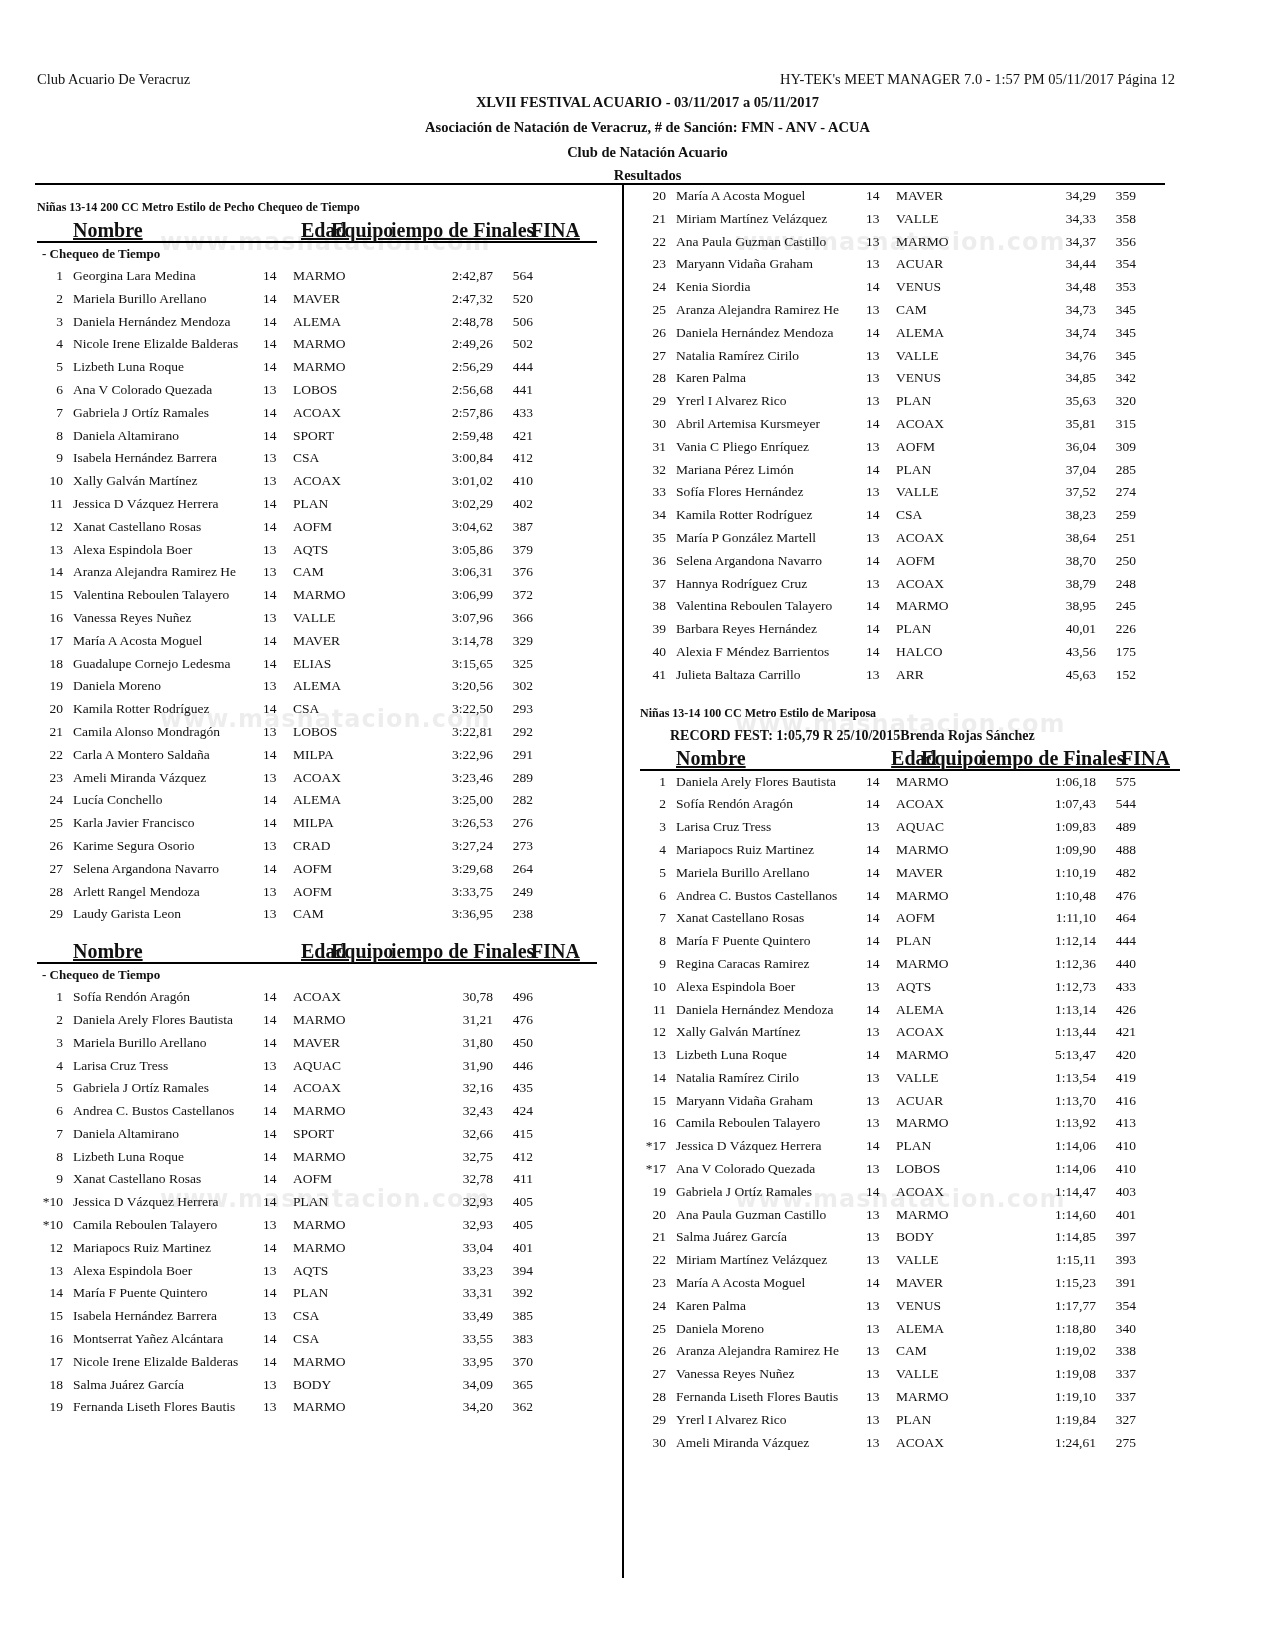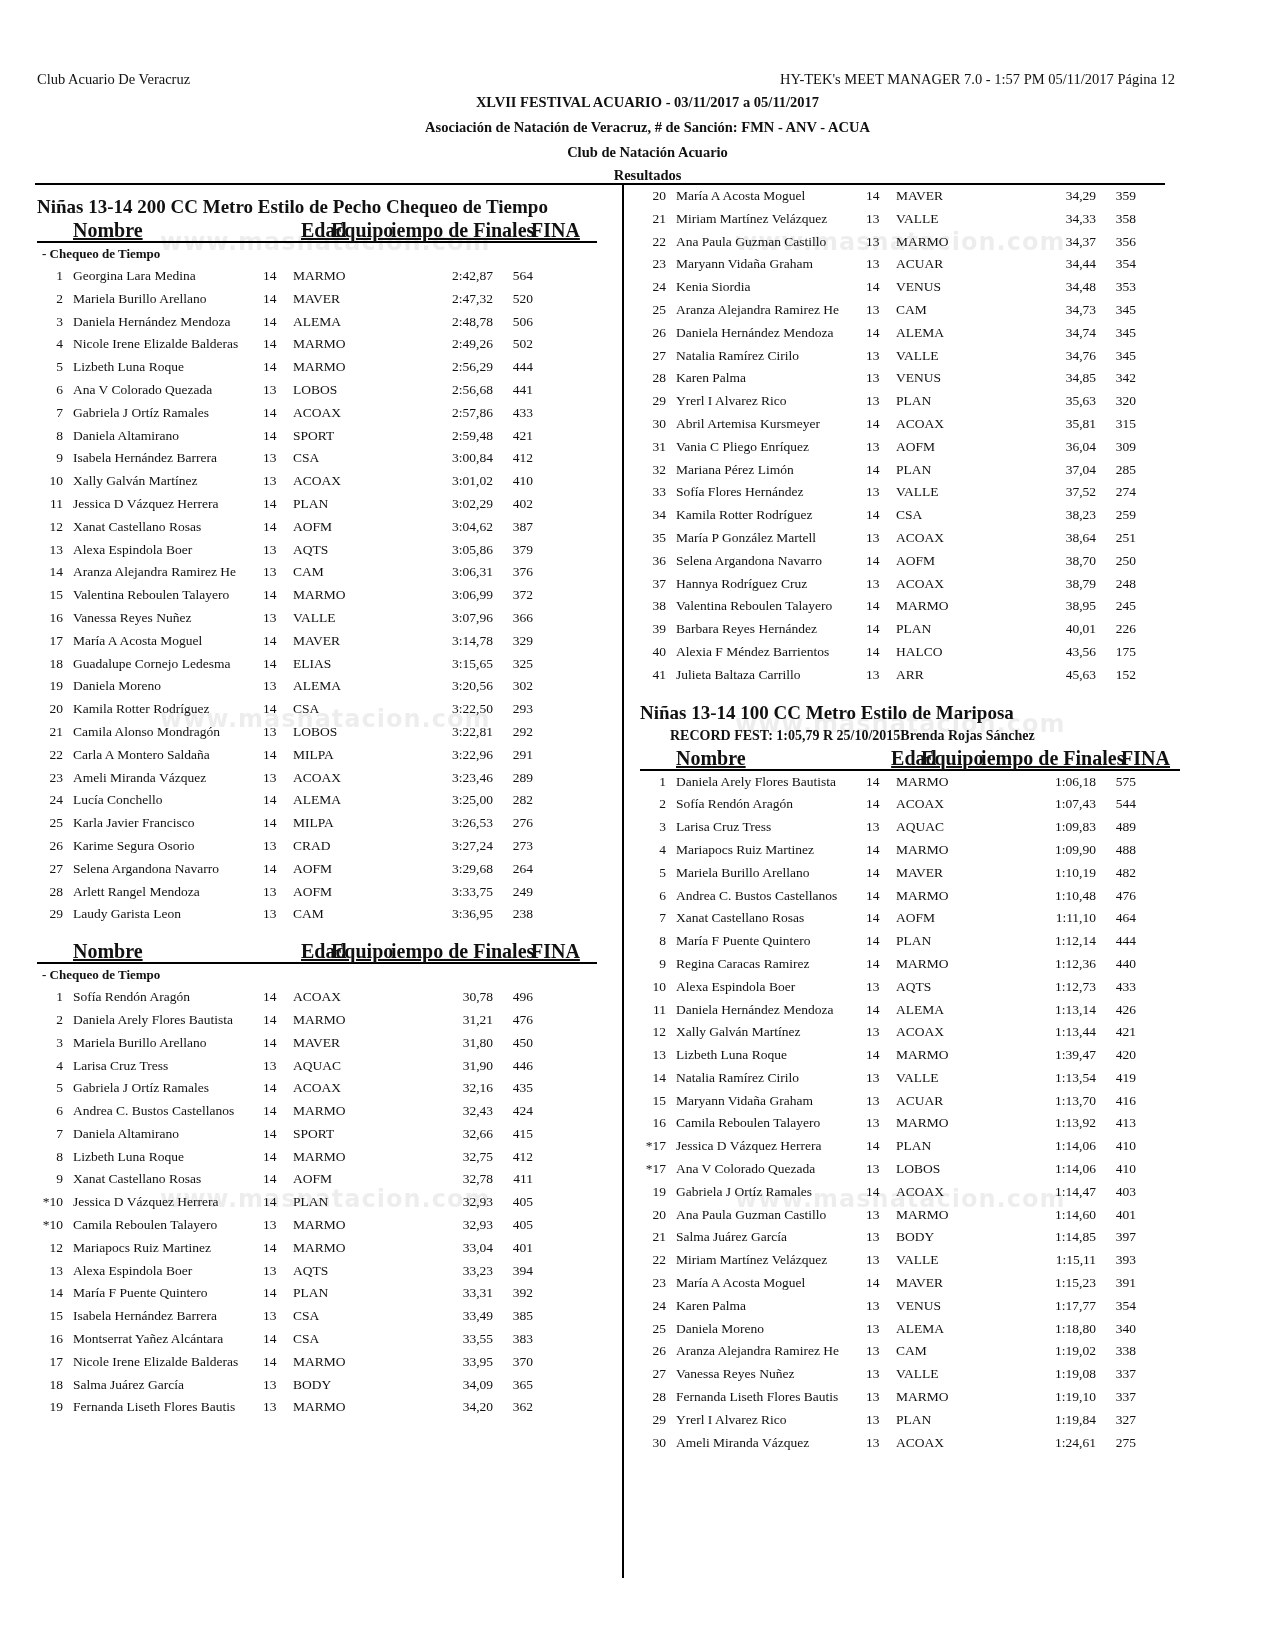--- a/index.html
+++ b/index.html
@@ -14,21 +14,21 @@
   .t2 { top: 119px; left: 10px; }
   .t3 { top: 144px; left: 10px; }
   .t4 { top: 167px; left: 10px; }
   .top-rule { position: absolute; left: 35px; top: 183px; width: 1130px; height: 2px; background: #000; }
   .col-divider { position: absolute; left: 622px; top: 183px; width: 2px; height: 1395px; background: #000; }
 
   .col { position: absolute; }
   .col-left { left: 37px; top: 195px; width: 560px; }
   .col-right { left: 640px; top: 185px; width: 540px; }
 
-  .ev-title { font-weight: bold; font-size: 19px; height: 24px; line-height: 24px; white-space: nowrap;
+  .ev-title { font-weight: bold; font-size: 12px; height: 24px; line-height: 24px; white-space: nowrap;
               font-family: "Liberation Serif", serif; }
   .ev-record { font-weight: bold; font-size: 14px; height: 22px; line-height: 22px; white-space: nowrap;
                padding-left: 30px; font-family: "Liberation Serif", serif; }
   .col-head { display: flex; font-weight: bold; font-size: 20px; height: 22px; line-height: 22px;
               border-bottom: 2px solid #000; font-family: "Liberation Serif", serif; white-space: nowrap; }
   .col-head span { text-decoration: underline; }
   .subhead { font-weight: bold; font-size: 13px; height: 22px; line-height: 22px; padding-left: 5px;
              font-family: "Liberation Serif", serif; }
   .row { display: flex; font-size: 13.5px; height: 22.8px; line-height: 22.8px; white-space: nowrap;
          font-family: "Liberation Serif", serif; }
@@ -761,21 +761,21 @@
         <span class="c-age">13</span>
         <span class="c-team">ACOAX</span>
         <span class="c-time">1:13,44</span>
         <span class="c-fina">421</span>
       </div>
       <div class="row">
         <span class="c-place">13</span>
         <span class="c-name">Lizbeth Luna Roque</span>
         <span class="c-age">14</span>
         <span class="c-team">MARMO</span>
-        <span class="c-time">1:39,47</span>
+        <span class="c-time">5:13,47</span>
         <span class="c-fina">420</span>
       </div>
       <div class="row">
         <span class="c-place">14</span>
         <span class="c-name">Natalia Ramírez Cirilo</span>
         <span class="c-age">13</span>
         <span class="c-team">VALLE</span>
         <span class="c-time">1:13,54</span>
         <span class="c-fina">419</span>
       </div>

